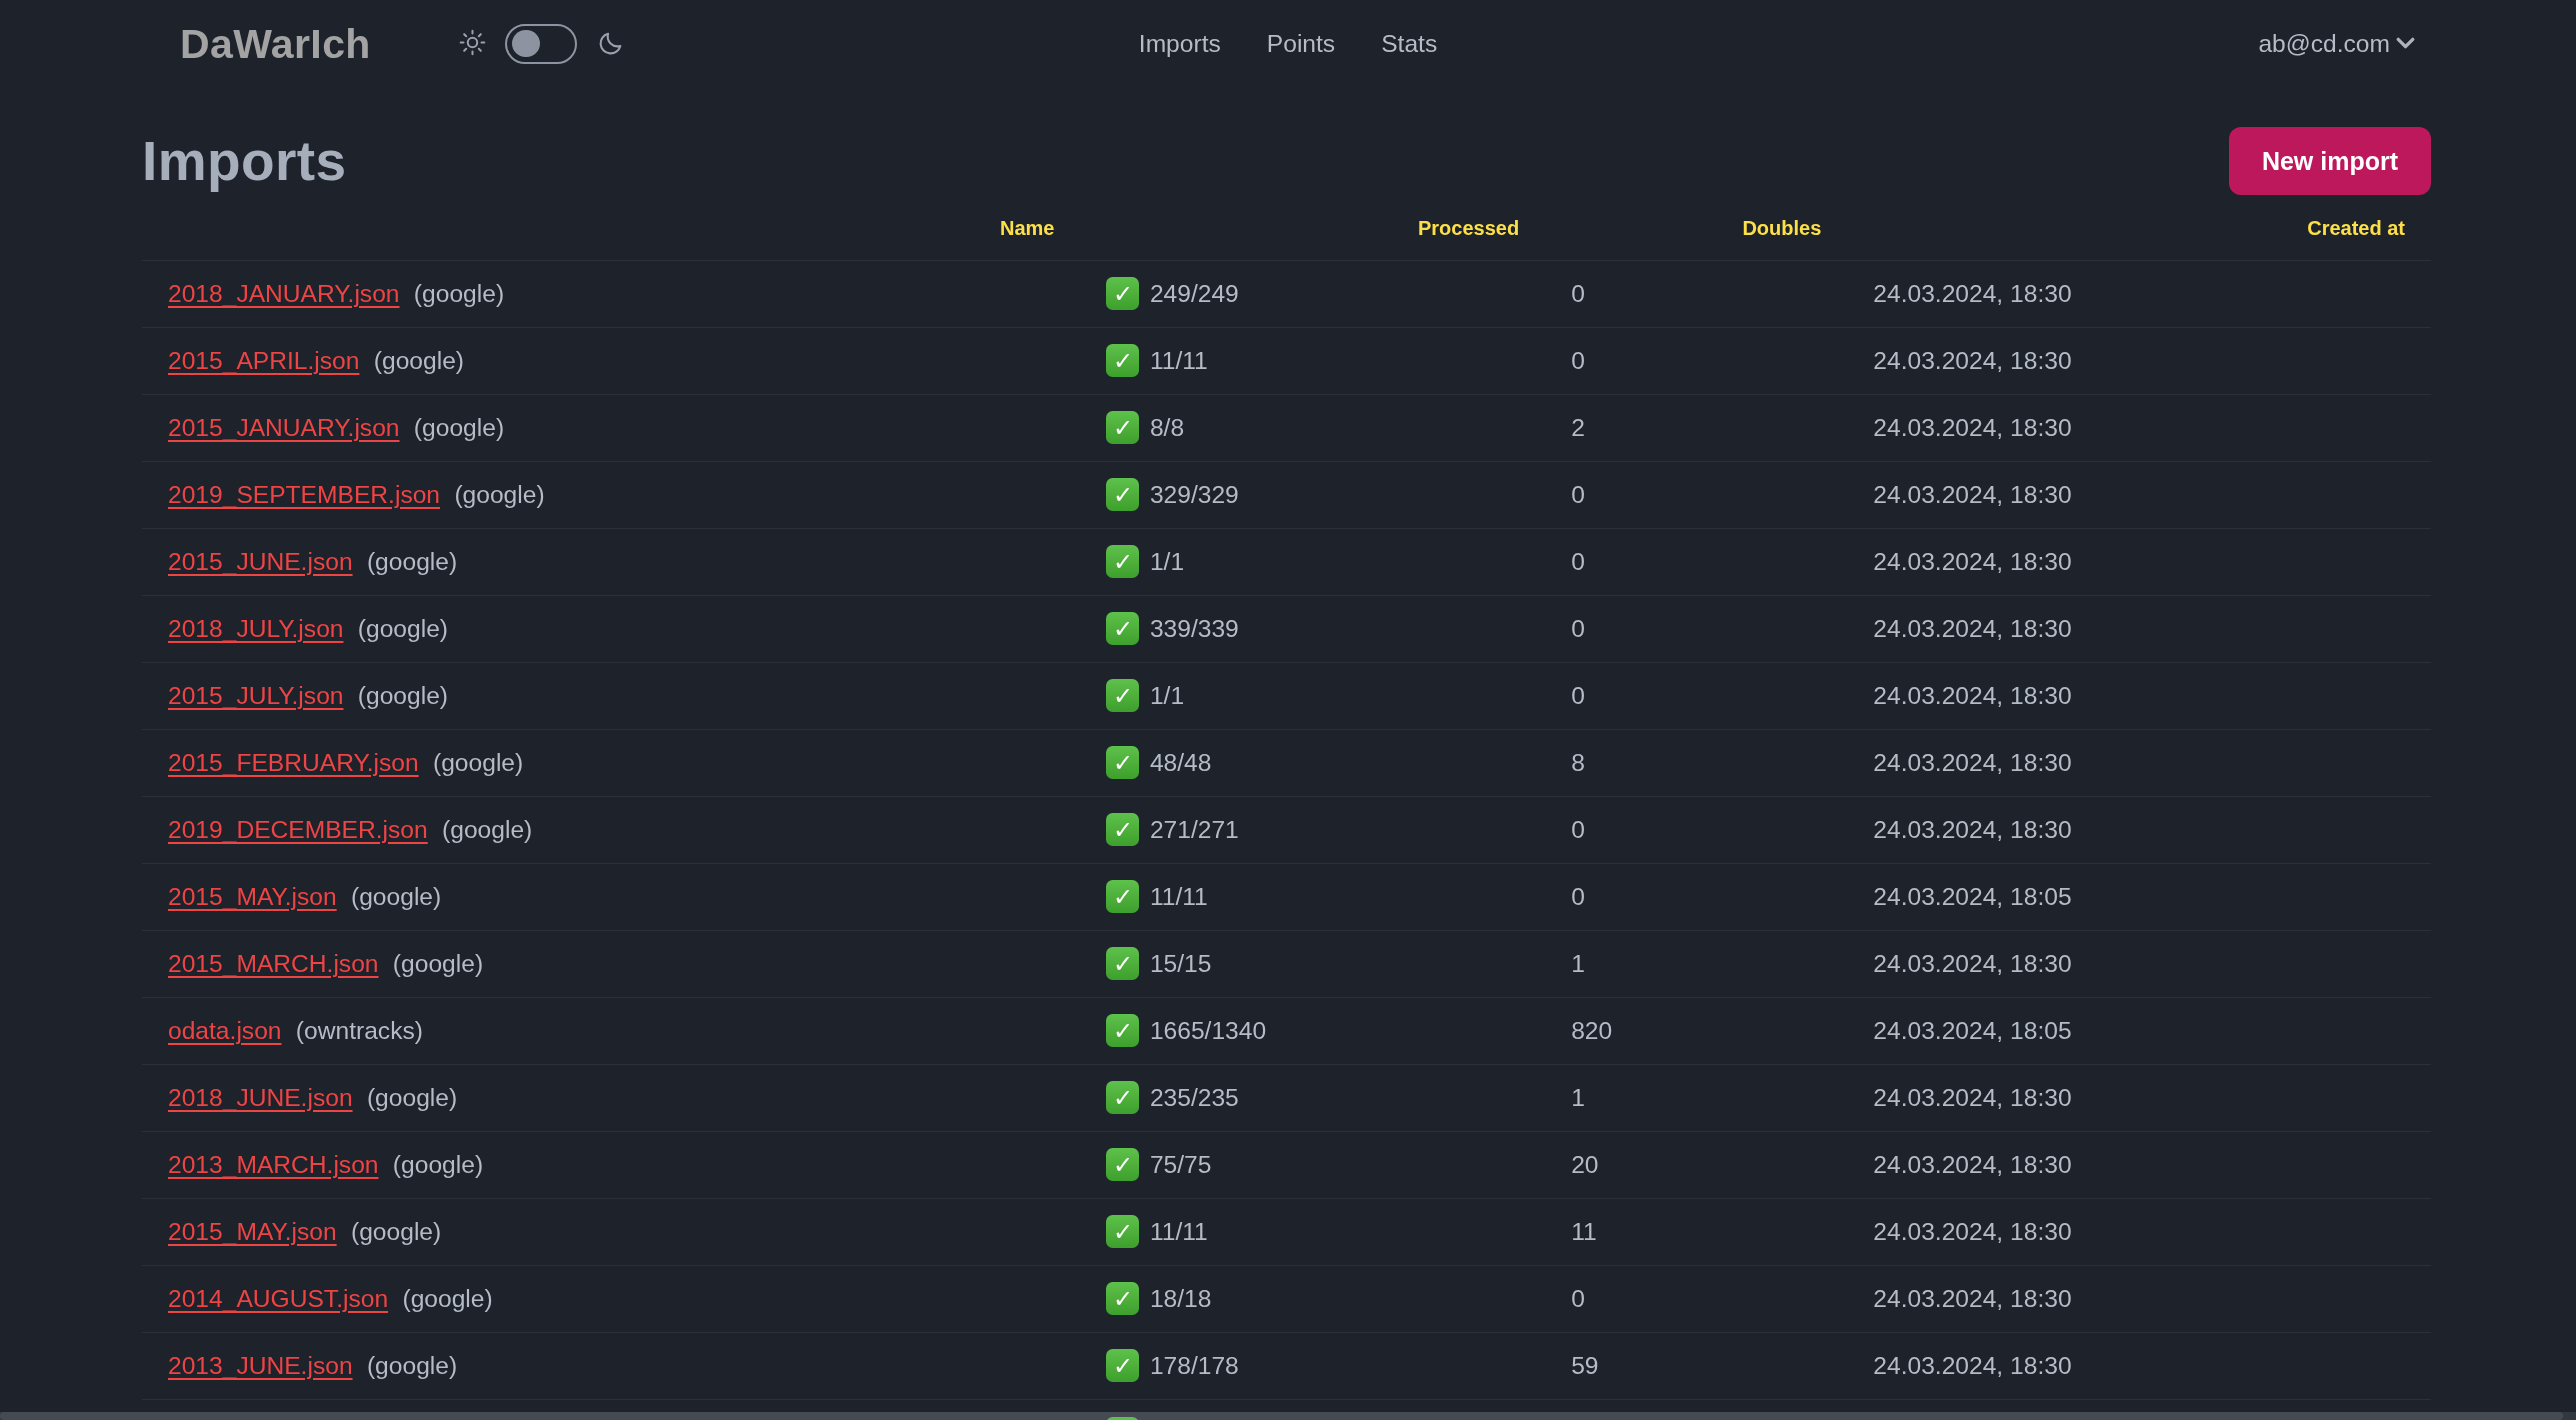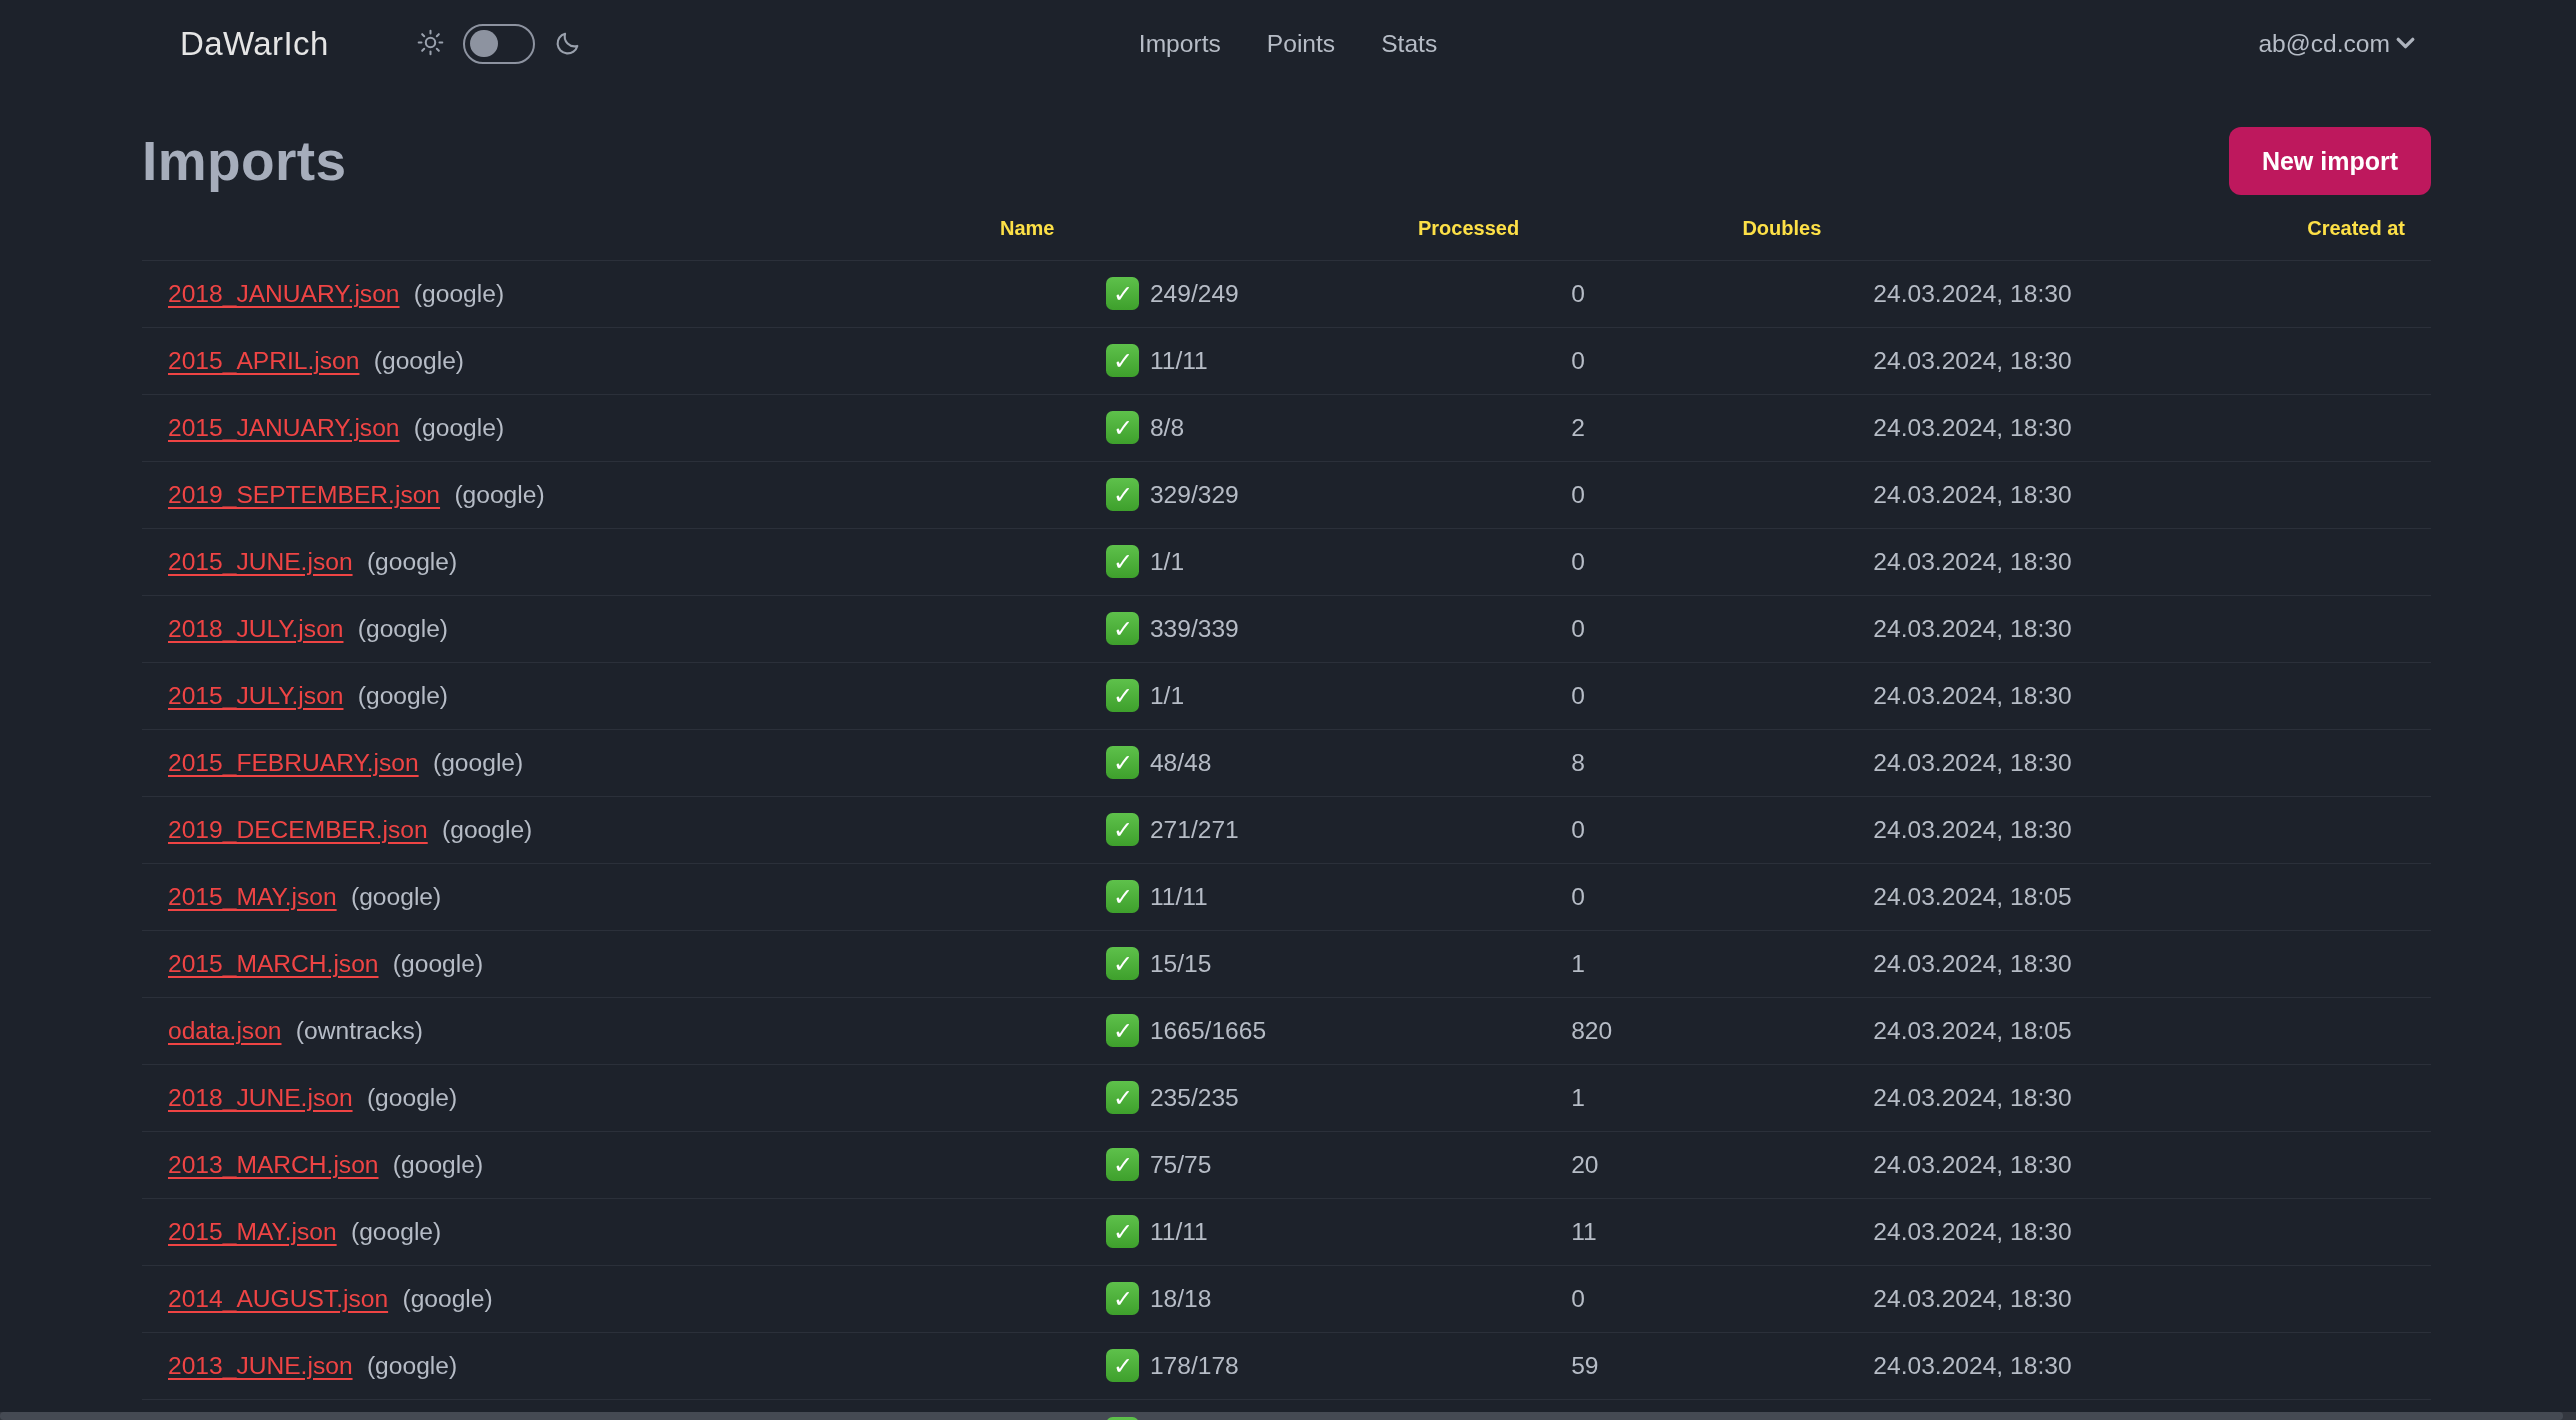--- a/index.html
+++ b/index.html
@@ -12,21 +12,21 @@
   }
 
   
   .navbar {
     height: 88px;
     display: flex; align-items: center;
     position: relative;
     padding: 0 158px 0 180px;
   }
   .brand {
-    font-size: 33px; font-weight: 400; color: #e5e5e5;
+    font-size: 41px; font-weight: 700; color: #a3a3a3;
     letter-spacing: 0.4px; cursor: pointer;
   }
   .theme-group { display: flex; align-items: center; gap: 19.4px; margin-left: 88px; }
   .icon-svg { display: block; }
   .toggle {
     width: 72px; height: 40px;
     border: 2.2px solid #8d93a0; border-radius: 20px;
     position: relative; cursor: pointer; background: transparent;
   }
   .toggle .knob {
@@ -329,21 +329,21 @@
   </tr>
 
   <tr>
     <td>
       <a class="file-link">odata.json</a>
       <span class="file-source">(owntracks)</span>
     </td>
     <td>
       <span class="proc-wrap">
         <span class="check-icon">✓</span>
-        <span>1665/1665</span>
+        <span>1665/1340</span>
       </span>
     </td>
     <td>820</td>
     <td>24.03.2024, 18:05</td>
   </tr>
 
   <tr>
     <td>
       <a class="file-link">2018_JUNE.json</a>
       <span class="file-source">(google)</span>

